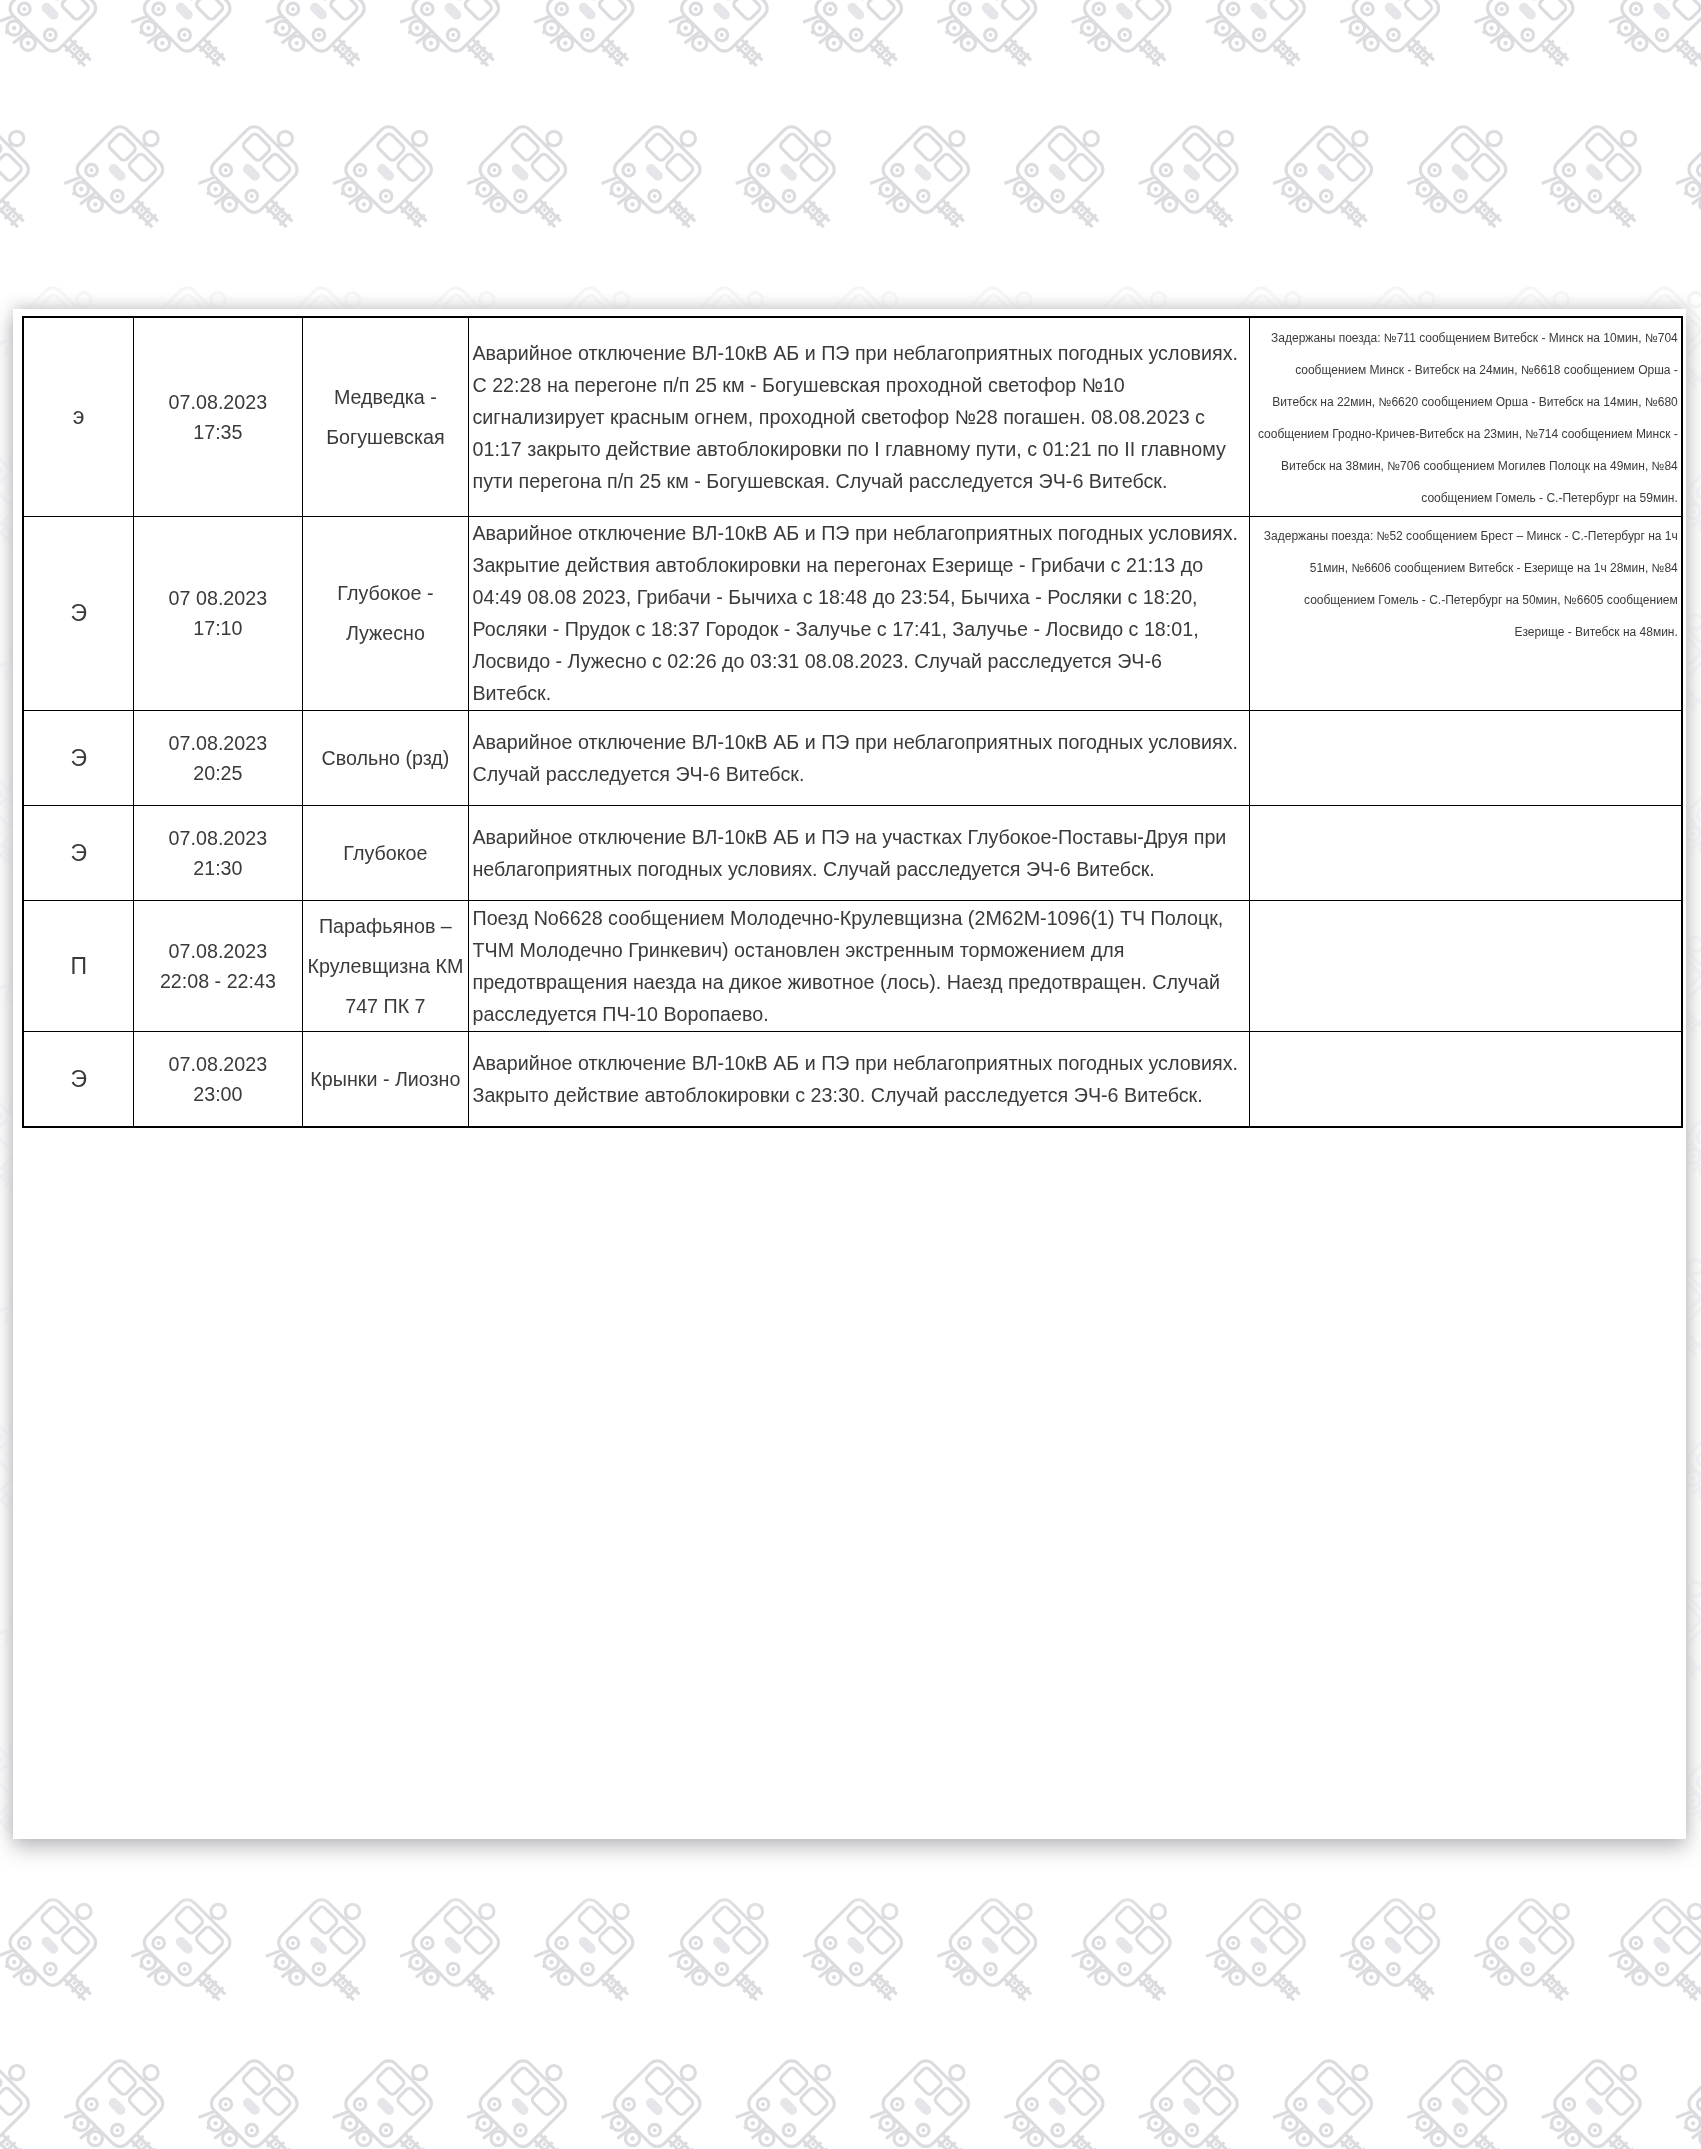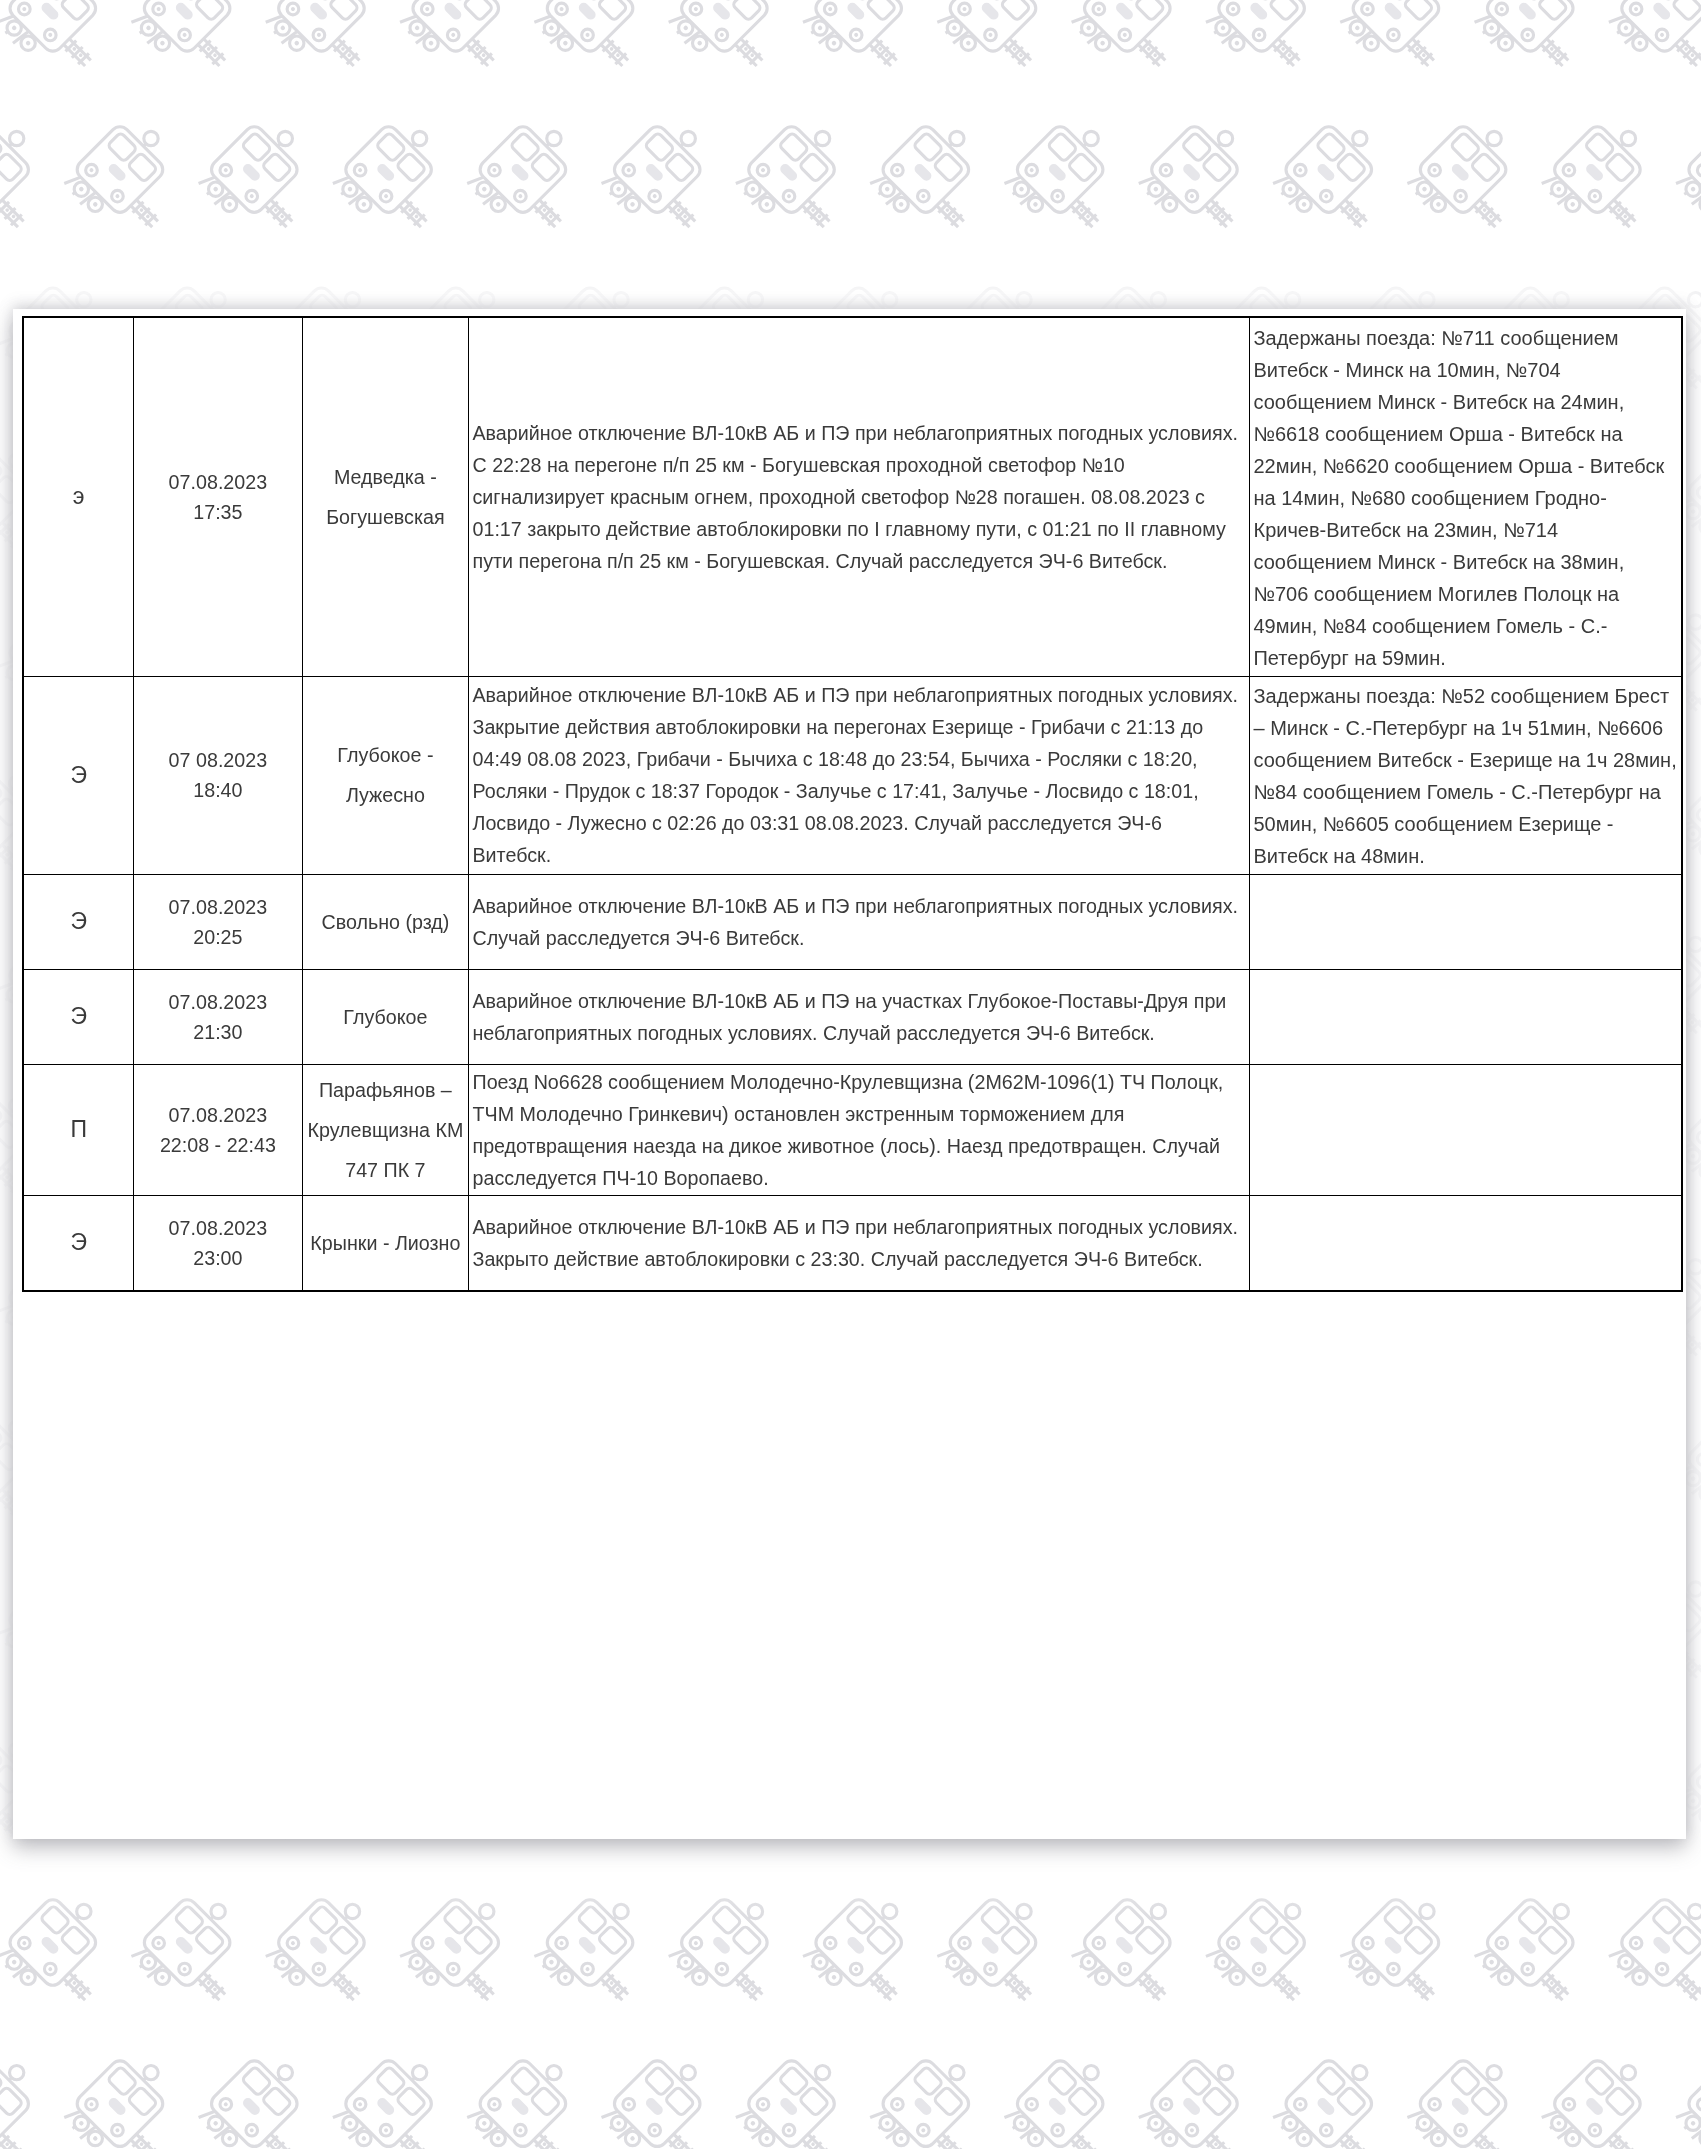--- a/index.html
+++ b/index.html
@@ -44,22 +44,22 @@
   }
   td.c-loc{
     width:166px;text-align:center;vertical-align:middle;
     font-size:19.7px;line-height:40px;padding:1.8px;margin-left:36px;
   }
   td.c-desc{
     width:781px;text-align:left;vertical-align:middle;
     font-size:19.7px;line-height:32px;padding:0.9px 3.6px;
   }
   td.c-delay{
-    width:433px;text-align:left;vertical-align:top;
-    font-size:20px;line-height:32px;padding:3.6px 3.6px 1.8px 3.6px;
+    width:433px;text-align:right;vertical-align:top;
+    font-size:12px;line-height:32px;padding:3.6px 3.6px 1.8px 3.6px;
   }
 </style>
 </head>
 <body>
 
 <svg class="bg-pattern" width="1702" height="2149" viewBox="0 0 1900 2400" xmlns="http://www.w3.org/2000/svg">
   <defs>
     <g id="loco" stroke="#dcdce0" stroke-width="3.5" fill="#ffffff">
       <g transform="rotate(45 60 60)">
 
@@ -338,21 +338,21 @@
     <tbody>
         <tr>
           <td class="c-type">э</td>
           <td class="c-date">07.08.2023 17:35</td>
           <td class="c-loc">Медведка - Богушевская</td>
           <td class="c-desc">Аварийное отключение ВЛ-10кВ АБ и ПЭ при неблагоприятных погодных условиях. С 22:28 на перегоне п/п 25 км - Богушевская проходной светофор №10 сигнализирует красным огнем, проходной светофор №28 погашен. 08.08.2023 с 01:17 закрыто действие автоблокировки по I главному пути, с 01:21 по II главному пути перегона п/п 25 км - Богушевская. Случай расследуется ЭЧ-6 Витебск.</td>
           <td class="c-delay">Задержаны поезда: №711 сообщением Витебск - Минск на 10мин, №704 сообщением Минск - Витебск на 24мин, №6618 сообщением Орша - Витебск на 22мин, №6620 сообщением Орша - Витебск на 14мин, №680 сообщением Гродно-Кричев-Витебск на 23мин, №714 сообщением Минск - Витебск на 38мин, №706 сообщением Могилев Полоцк на 49мин, №84 сообщением Гомель - С.-Петербург на 59мин.</td>
         </tr>
         <tr>
           <td class="c-type">Э</td>
-          <td class="c-date">07 08.2023 18:40</td>
+          <td class="c-date">07 08.2023 17:10</td>
           <td class="c-loc">Глубокое - Лужесно</td>
           <td class="c-desc">Аварийное отключение ВЛ-10кВ АБ и ПЭ при неблагоприятных погодных условиях. Закрытие действия автоблокировки на перегонах Езерище - Грибачи с 21:13 до 04:49 08.08 2023, Грибачи - Бычиха с 18:48 до 23:54, Бычиха - Росляки с 18:20, Росляки - Прудок с 18:37 Городок - Залучье с 17:41, Залучье - Лосвидо с 18:01, Лосвидо - Лужесно с 02:26 до 03:31 08.08.2023. Случай расследуется ЭЧ-6 Витебск.</td>
           <td class="c-delay">Задержаны поезда: №52 сообщением Брест – Минск - С.-Петербург на 1ч 51мин, №6606 сообщением Витебск - Езерище на 1ч 28мин, №84 сообщением Гомель - С.-Петербург на 50мин, №6605 сообщением Езерище - Витебск на 48мин.</td>
         </tr>
         <tr>
           <td class="c-type">Э</td>
           <td class="c-date">07.08.2023 20:25</td>
           <td class="c-loc">Свольно (рзд)</td>
           <td class="c-desc">Аварийное отключение ВЛ-10кВ АБ и ПЭ при неблагоприятных погодных условиях. Случай расследуется ЭЧ-6 Витебск.</td>
           <td class="c-delay"></td>

